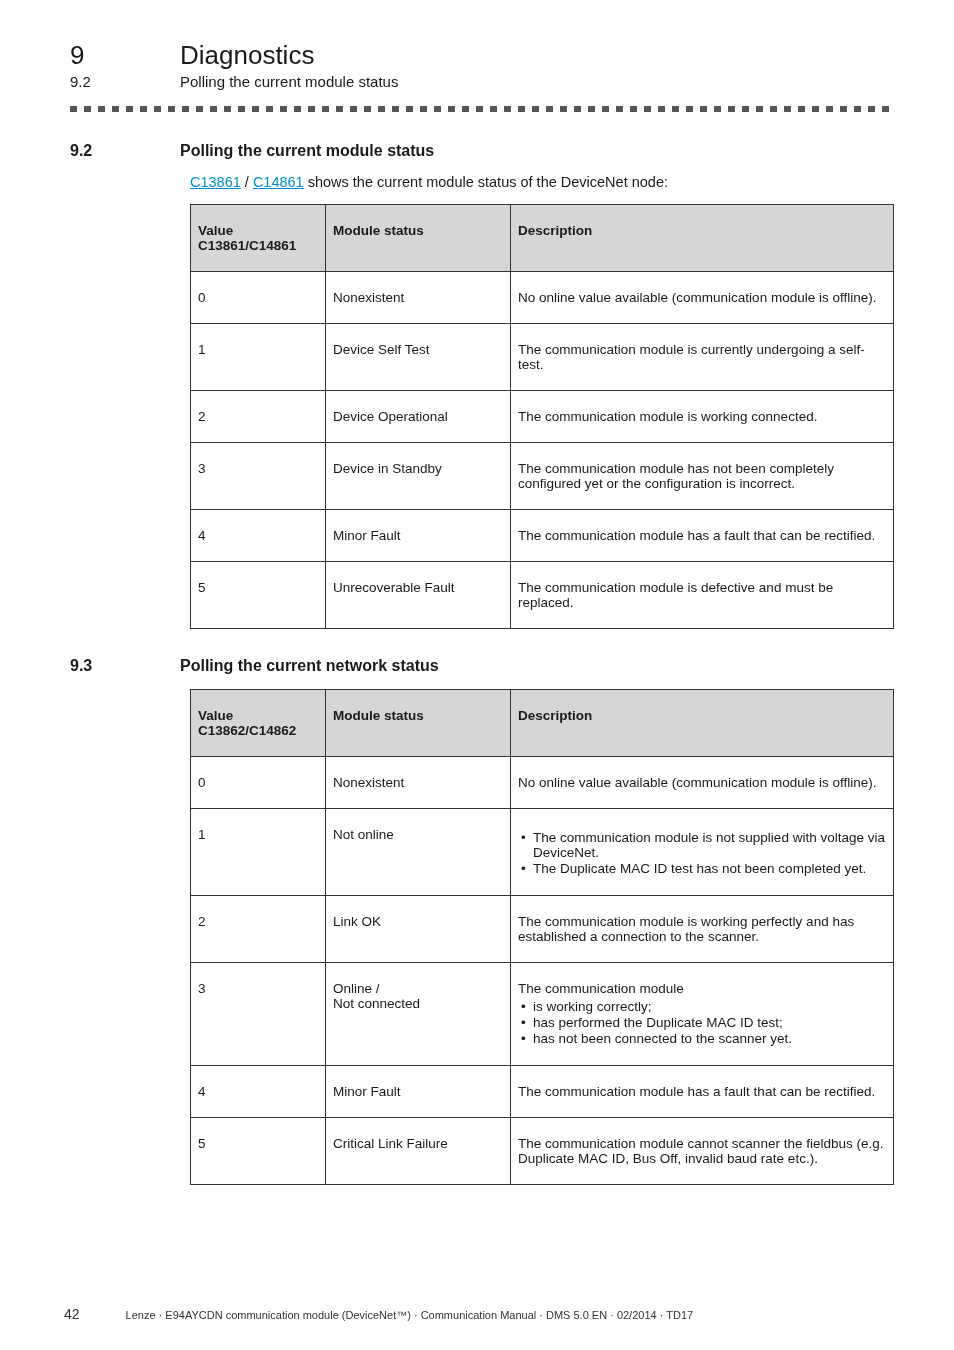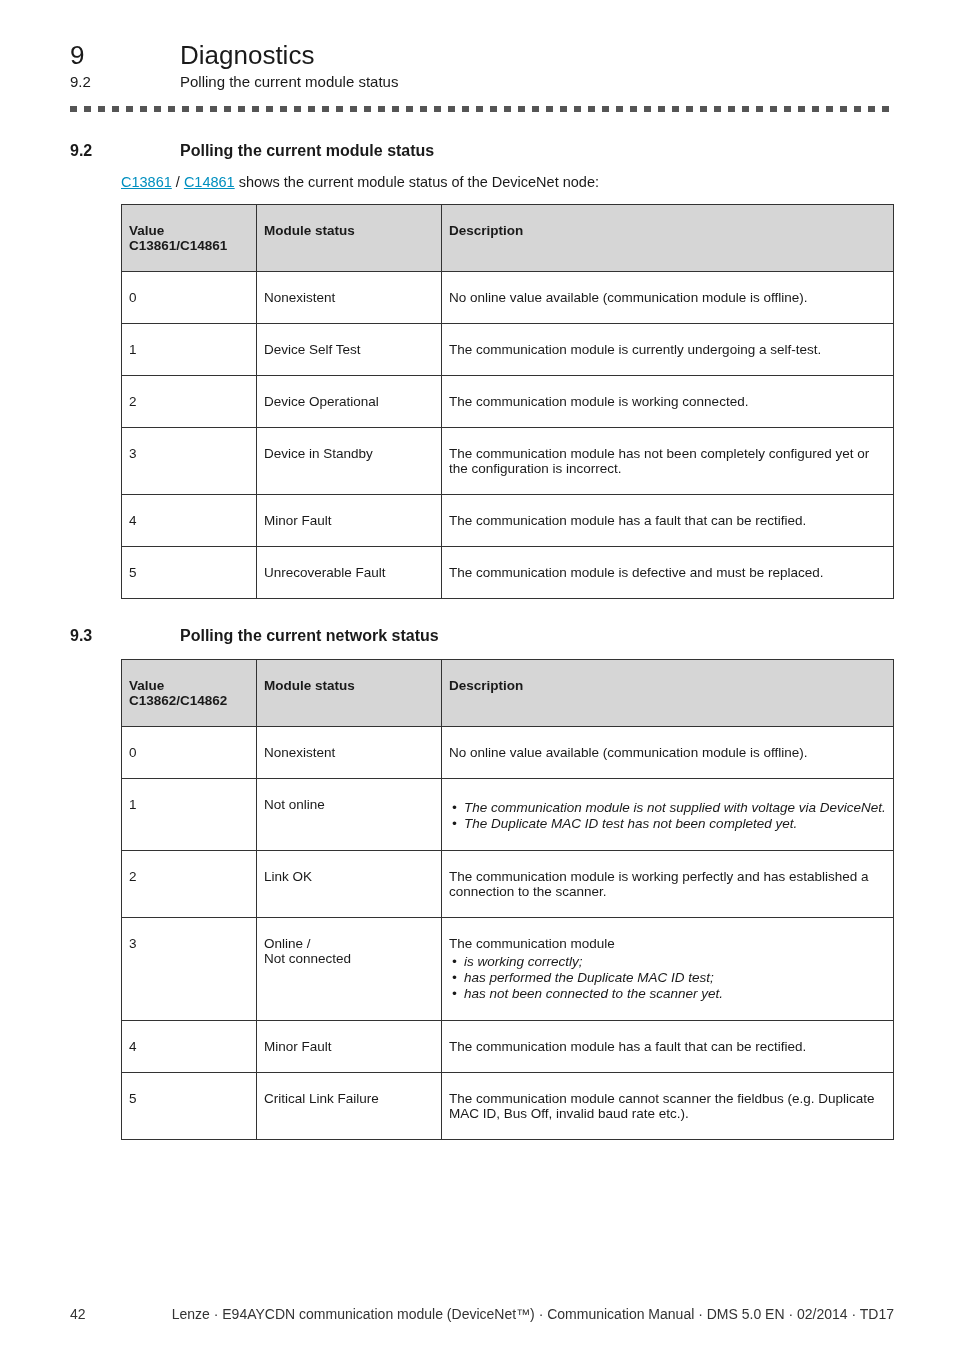--- a/index.html
+++ b/index.html
@@ -57,21 +57,21 @@
   .section-number{
     width:110px;
     font-weight:700;
     font-size:16px;
   }
   .section-title{
     font-weight:700;
     font-size:16px;
   }
   .content{
-    margin-left:51px;
+    margin-left:120px;
   }
   .intro-para{
     margin:0 0 14px 0;
     font-size:14.5px;
   }
   a.code-link{
     color:#008fbf;
     text-decoration:underline;
     font-size:14.5px;
   }
@@ -89,50 +89,48 @@
   }
   table.data th{
     background:#d6d6d6;
     font-weight:700;
   }
   .col-val{width:120px;}
   .col-mod{width:170px;}
   ul.bullets{
     margin:3px 0 0 0;
     padding-left:15px;
-    font-style:italic;
   }
   ul.bullets li{
     list-style:none;
     position:relative;
     padding-left:0;
     margin-bottom:1px;
   }
   ul.bullets li::before{
     content:"\2022";
     position:absolute;
     left:-12px;
   }
   .footer{
     position:absolute;
     bottom:28px;
-    left:70px;
+    left:64px;
     right:60px;
     display:flex;
-    justify-content:space-between;
     align-items:baseline;
     font-size:11px;
     color:#333;
     gap:46px;
   }
   .footer-page{
     font-size:14px;
   }
   .footer-text{
-    font-size:14px;
+    font-size:11px;
   }
 </style>
 </head>
 <body>
 
 <div class="page">
 
   <div class="header-line">
     <div class="chapter-num">9</div>
     <div class="chapter-title">Diagnostics</div>

